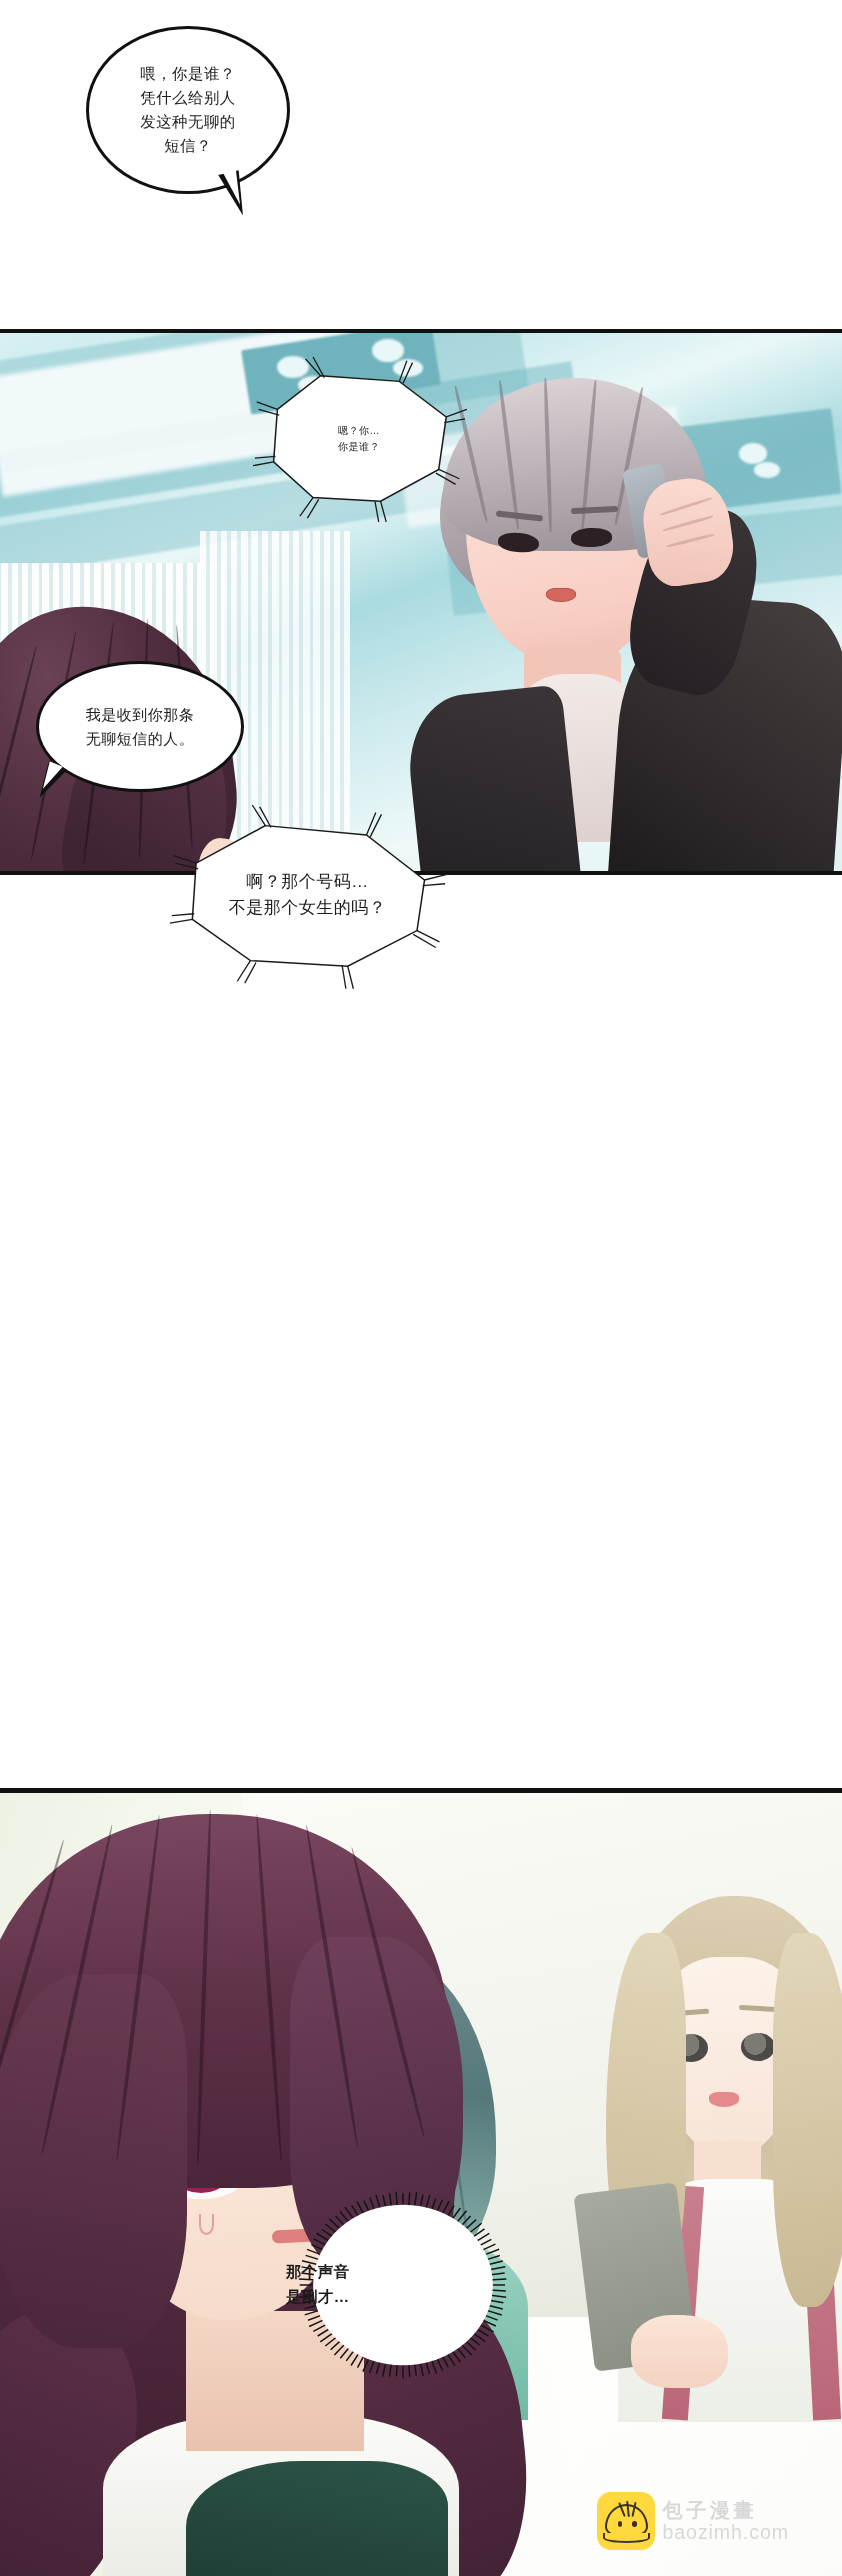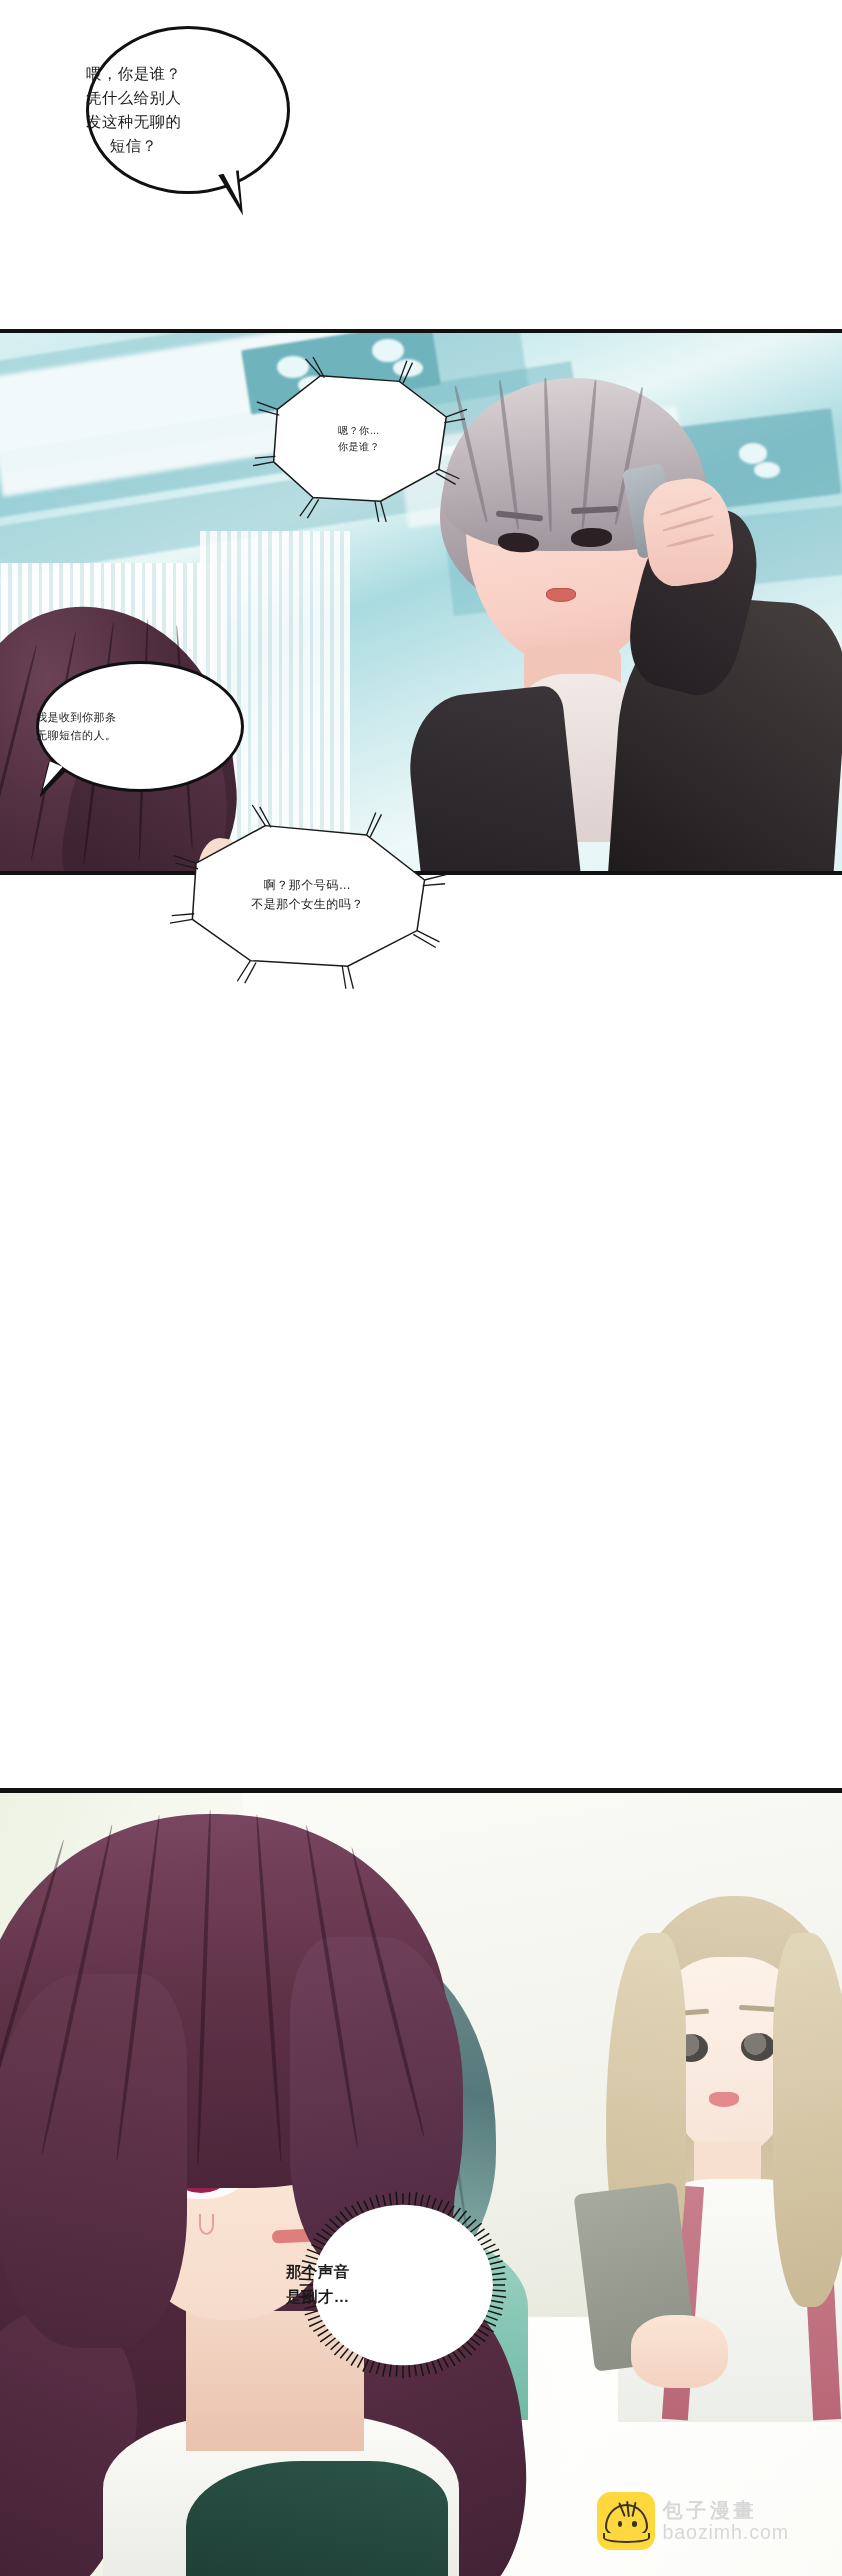--- a/index.html
+++ b/index.html
@@ -257,60 +257,60 @@
     line-height:1.48; white-space:pre-line; letter-spacing:0.5px;
   }
 
   
   .oval-bubble { position:absolute; z-index:6; }
   .oval-bubble .shell {
     position:absolute; inset:0; background:#fff;
     border:3.7px solid #111; border-radius:50%;
   }
   .oval-bubble .txt {
-    position:absolute; inset:0; display:flex; align-items:center; 
+    position:absolute; inset:0; display:flex; align-items:center; justify-content:center;
   }
   .tail { position:absolute; z-index:7; }
 
   #bubble-1 { left:86px; top:26px; width:204px; height:168px; }
   #bubble-1 .bubble-text { font-size:15.4px; line-height:1.56; }
   #tail-1 {
     left:223px; top:172px; width:0; height:0;
     border-left:15px solid transparent; border-right:6.5px solid transparent;
     border-top:45px solid #111; transform:rotate(-13deg);
   }
   #tail-1-in {
     position:absolute; z-index:8; left:226px; top:169px; width:0; height:0;
     border-left:10.3px solid transparent; border-right:4.7px solid transparent;
     border-top:37px solid #fff; transform:rotate(-13deg);
   }
 
   #bubble-3 { left:36px; top:661px; width:208px; height:131px; }
-  #bubble-3 .bubble-text { font-size:11px; line-height:1.58; }
+  #bubble-3 .bubble-text { font-size:15px; line-height:1.58; }
   #tail-3 {
     left:41px; top:765px; width:0; height:0;
     border-left:5.6px solid transparent; border-right:15px solid transparent;
     border-top:36px solid #111; transform:rotate(22deg);
   }
   #tail-3-in {
     position:absolute; z-index:8; left:44px; top:763px; width:0; height:0;
     border-left:4.7px solid transparent; border-right:10.3px solid transparent;
     border-top:28px solid #fff; transform:rotate(22deg);
   }
 
   
   .poly-bubble { position:absolute; z-index:6; }
   .poly-bubble svg { position:absolute; inset:0; width:100%; height:100%; overflow:visible; }
   .poly-bubble .txt {
     position:absolute; inset:0; display:flex; align-items:center; justify-content:center;
   }
   #bubble-2 { left:268px; top:372px; width:182px; height:133px; }
   #bubble-2 .bubble-text { font-size:10px; line-height:1.55; }
   #bubble-4 { left:183px; top:820px; width:249px; height:150px; }
-  #bubble-4 .bubble-text { font-size:12px; line-height:1.55; }
+  #bubble-4 .bubble-text { font-size:17px; line-height:1.55; }
 
   
   #bubble-5 { position:absolute; z-index:8; left:286px; top:2186px; width:234px; height:198px; }
   #bubble-5 svg { position:absolute; inset:0; width:100%; height:100%; overflow:visible; }
   #bubble-5 .txt { position:absolute; inset:0; display:flex; align-items:center; justify-content:flex-start;font-weight:bold; }
   #bubble-5 .bubble-text { font-size:15.4px; line-height:1.6; }
 
   
   #watermark {
     position:absolute; z-index:12; left:597px; top:2478px;

